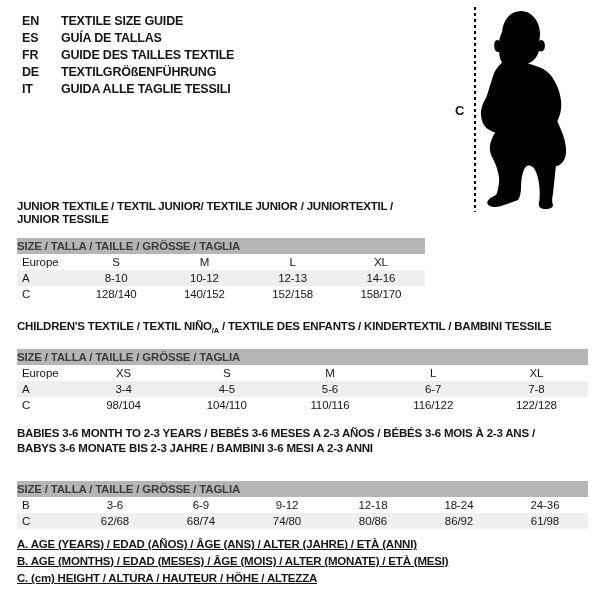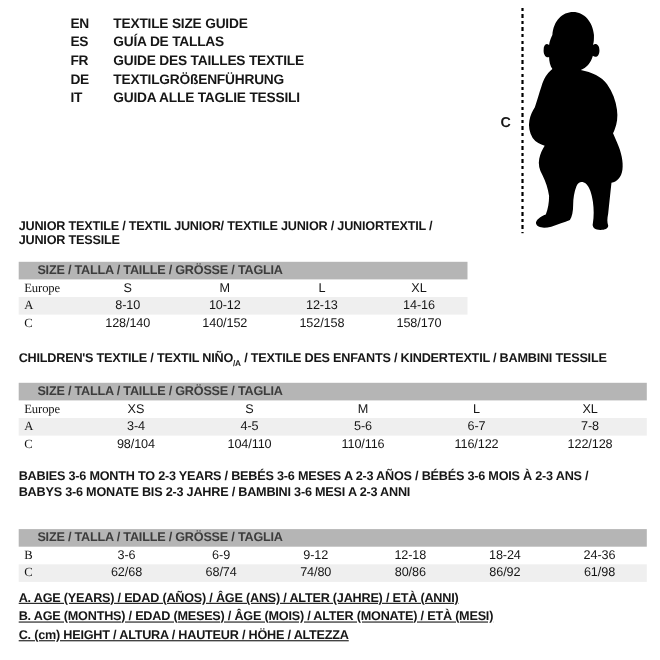--- a/index.html
+++ b/index.html
@@ -6,46 +6,46 @@
     --bg:#ffffff; --text:#161616; --band-bg:#b5b5b5; --band-text:#3c3c3c;
     --stripe:#efefef; --sil:#000000;
   }
   html,body{margin:0;padding:0;background:#fff;}
   .page{
     position:relative;width:600px;height:600px;background:var(--bg);
     font-family:"Liberation Sans",sans-serif;color:var(--text);overflow:hidden;
   }
   
   .lang{position:absolute;top:13px;left:22px;}
-  .lang-row{display:flex;font-weight:bold;font-size:12.5px;line-height:17px;letter-spacing:-0.2px;margin-left:42px;}
+  .lang-row{display:flex;font-weight:bold;font-size:12.5px;line-height:17px;letter-spacing:-0.2px;}
   .lang-code{width:39px;}
   
   .measure-line{
     position:absolute;left:474px;top:7px;width:2px;height:205px;
     background-image:repeating-linear-gradient(to bottom,#000 0 3px,transparent 3px 6px);
   }
   .measure-label{position:absolute;left:455px;top:103px;font-weight:bold;font-size:13px;}
   .baby{position:absolute;left:477px;top:8px;width:112px;height:204px;}
   
   .tbl{position:absolute;left:17px;}
   #tbl0{top:200px;width:408px;}
   #tbl1{top:320px;width:571px;}
   #tbl2{top:426px;width:571px;}
   .tbl-title{font-weight:bold;font-size:11.5px;line-height:15px;letter-spacing:-0.2px;margin-bottom:25px;}
   #tbl0 .tbl-title,#tbl1 .tbl-title{line-height:13px;margin-bottom:12px;}
   .tbl-title .sub{font-size:7.5px;vertical-align:sub;}
   .band{
     background:var(--band-bg);color:var(--band-text);font-weight:bold;
-    font-size:11.5px;height:16px;line-height:16px;padding-left:17px;
+    font-size:11.5px;height:16px;line-height:16px;padding-left:0;
     letter-spacing:-0.2px;box-sizing:border-box;
   }
   .rows{width:100%;}
   .row{display:flex;height:16px;line-height:16px;font-size:11.5px;letter-spacing:-0.1px;}
   .row.shaded{background:var(--stripe);}
-  .row-label{width:55px;padding-left:5px;box-sizing:border-box;font-family:Liberation Serif, serif;}
+  .row-label{width:55px;padding-left:5px;box-sizing:border-box;}
   .row-val{flex:1;text-align:center;}
   
   .footnotes{position:absolute;left:17px;top:536px;}
   .footnote{font-weight:bold;font-size:11.5px;line-height:17px;letter-spacing:-0.2px;text-decoration:underline;}
 </style>
 </head>
 <body>
 
 <div class="page">
 

